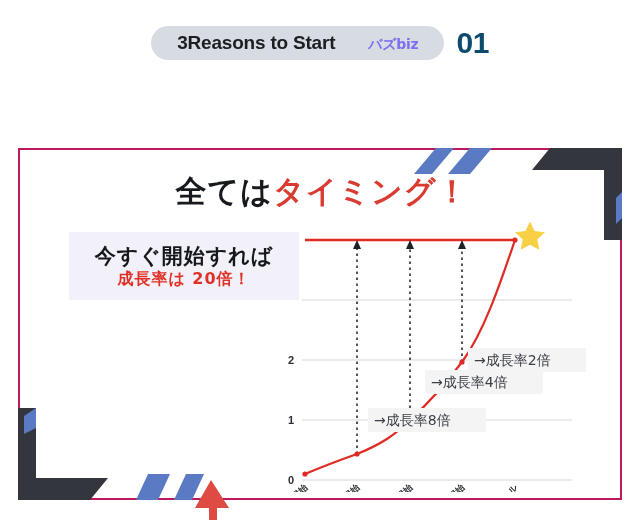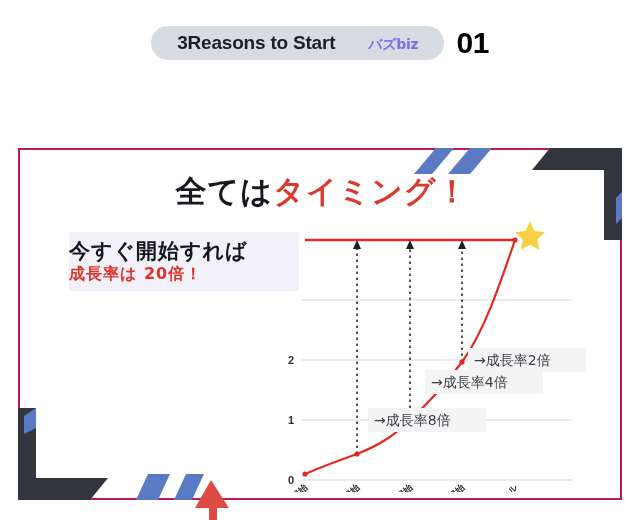--- a/index.html
+++ b/index.html
@@ -30,21 +30,21 @@
   .pill-en{
     font-size:19px;font-weight:bold;color:#1b1f24;letter-spacing:-0.2px;
     font-family:"Liberation Sans","DejaVu Sans",sans-serif;
   }
   .pill-jp{
     font-size:14px;font-weight:bold;color:#7b6ef0;letter-spacing:-0.3px;
     font-family:"DejaVu Sans","Liberation Sans",sans-serif;
     margin-left:26px;
   }
   .num{
-    font-size:30px;font-weight:bold;color:#000000;letter-spacing:-0.5px;
+    font-size:30px;font-weight:bold;color:#0c4a6e;letter-spacing:-0.5px;
     line-height:1;
   }
   .headline{
     position:absolute;left:0;top:78px;width:640px;text-align:center;
     white-space:nowrap;line-height:1;
   }
   .hl-accent{
     font-size:37px;font-weight:bold;color:#7b6ef0;
     font-family:"DejaVu Sans","Liberation Sans",sans-serif;
     letter-spacing:-0.5px;
@@ -80,23 +80,23 @@
     position:absolute;left:0;top:26px;width:604px;text-align:center;
     white-space:nowrap;line-height:1;
   }
   .ct-dark{font-size:31px;font-weight:bold;color:#16191d;
     font-family:"DejaVu Sans","Liberation Sans",sans-serif;letter-spacing:1px;}
   .ct-red{font-size:31px;font-weight:bold;color:#d93b30;
     font-family:"DejaVu Sans","Liberation Sans",sans-serif;letter-spacing:1px;}
 
   
   .callout{
-    position:absolute;left:49px;top:82px;width:230px;height:59px;
+    position:absolute;left:49px;top:82px;width:230px;height:68px;
     background:#f2f1f9;
-    display:flex;flex-direction:column;justify-content:center;
+    display:flex;flex-direction:column;align-items:center;justify-content:center;
     gap:4px;
   }
   .co-l1{font-size:21px;font-weight:bold;color:#14171b;letter-spacing:1px;
     font-family:"DejaVu Sans","Liberation Sans",sans-serif;line-height:1;}
   .co-l2{font-size:16px;font-weight:bold;color:#e03127;letter-spacing:1px;
     font-family:"DejaVu Sans","Liberation Sans",sans-serif;line-height:1;}
 
   
   .big-arrow{position:absolute;left:153px;top:322px;width:80px;height:95px;}
 

